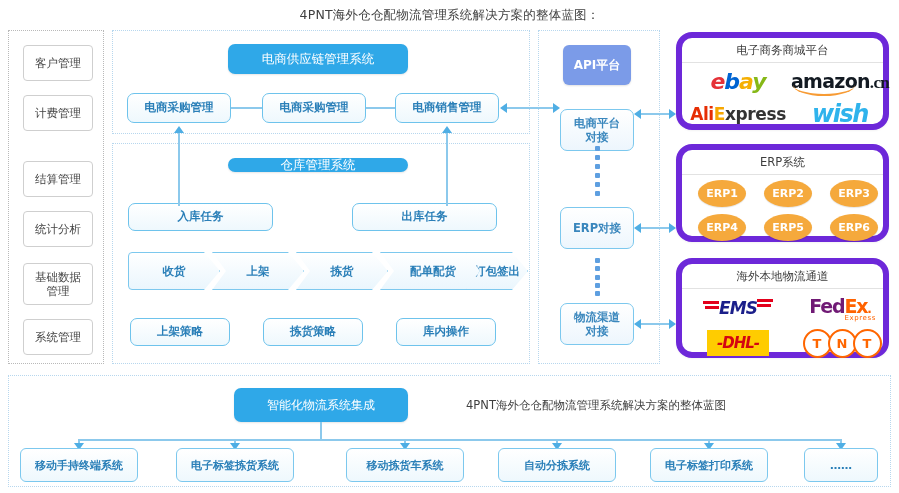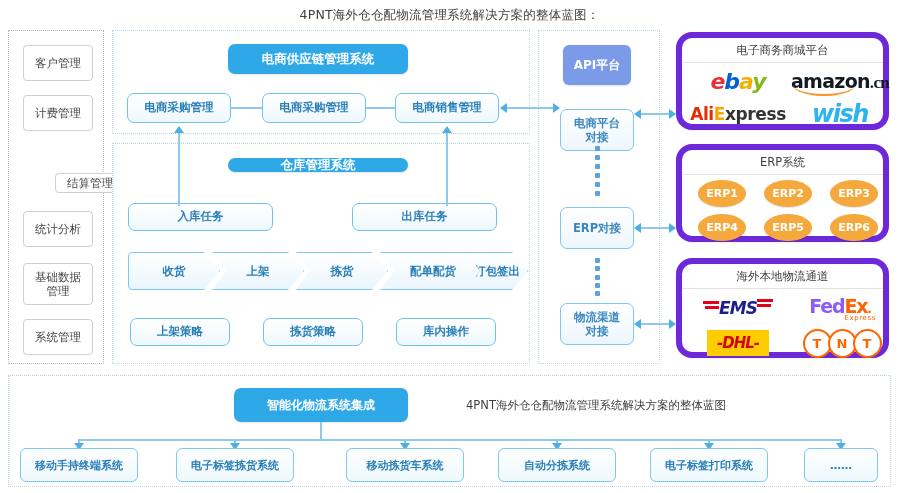--- a/index.html
+++ b/index.html
@@ -44,21 +44,21 @@
     line-height:1.25;
   }
 
   
   #center-top{left:112px;top:30px;width:418px;height:104px;}
   #center-bottom{left:112px;top:143px;width:418px;height:221px;}
 
   .blue-header{
     background:#2FA8E8;
     border-radius:7px;
-    color:#ffffff;font-size:12.5px;font-weight:bold;
+    color:#ffffff;font-size:12.5px;font-weight:normal;
     box-shadow:0 1px 2px rgba(0,0,0,.10);
   }
   .lite-box{
     background:linear-gradient(180deg,#ffffff 0%,#eef8fd 100%);
     border:1.4px solid #6ec3ec;
     border-radius:7px;
     color:#2a7fb8;font-size:11.5px;font-weight:bold;
     line-height:1.2;
   }
 
@@ -131,21 +131,21 @@
     background:#F5A93C;color:#fff;font-size:11px;font-weight:bold;
     display:flex;align-items:center;justify-content:center;
     box-shadow:0 1px 1px rgba(0,0,0,.10);
   }
 
   
   .ems{position:relative;color:#1B1F8A;font-weight:bold;font-style:italic;font-size:17px;letter-spacing:-1px;}
   .ems-bar{position:absolute;height:3px;background:#E3001B;}
   
   .fedex{font-size:19px;font-weight:bold;letter-spacing:-1.2px;font-family:"DejaVu Sans",sans-serif;}
-  .fedex .fed{color:#8b5cf6;}.fedex .ex{color:#FF6200;}
+  .fedex .fed{color:#701a75;}.fedex .ex{color:#FF6200;}
   .fedex-sub{font-size:7px;color:#FF6200;letter-spacing:.6px;text-align:right;margin-top:-3px;}
   
   .dhl{background:#FFCC00;padding:4px 10px;display:flex;align-items:center;}
   .dhl span{color:#D40511;font-weight:bold;font-style:italic;font-size:15px;letter-spacing:-1px;}
   
   .tnt{display:flex;}
   .tnt i{
     width:25px;height:25px;border-radius:50%;border:2.6px solid #FF6600;
     color:#FF6600;font-style:normal;font-weight:bold;font-size:13px;
     display:flex;align-items:center;justify-content:center;margin-right:-4px;background:#fff;
@@ -179,21 +179,21 @@
 
   <div class="abs ctr" id="main-title">4PNT海外仓仓配物流管理系统解决方案的整体蓝图：</div>
 
   <div class="abs dotted-box" id="sidebar">
     <div class="abs ctr side-item" style="top:14px;height:36px;">
         <span>客户管理</span>
       </div>
     <div class="abs ctr side-item" style="top:64px;height:36px;">
         <span>计费管理</span>
       </div>
-    <div class="abs ctr side-item" style="top:142px;height:20px;margin-left:32px;">
+    <div class="abs ctr side-item" style="top:130px;height:36px;">
         <span>结算管理</span>
       </div>
     <div class="abs ctr side-item" style="top:180px;height:36px;">
         <span>统计分析</span>
       </div>
     <div class="abs ctr side-item" style="top:232px;height:42px;white-space:pre-line;"><span>基础数据
 管理</span></div>
     <div class="abs ctr side-item" style="top:288px;height:36px;">
         <span>系统管理</span>
       </div>

